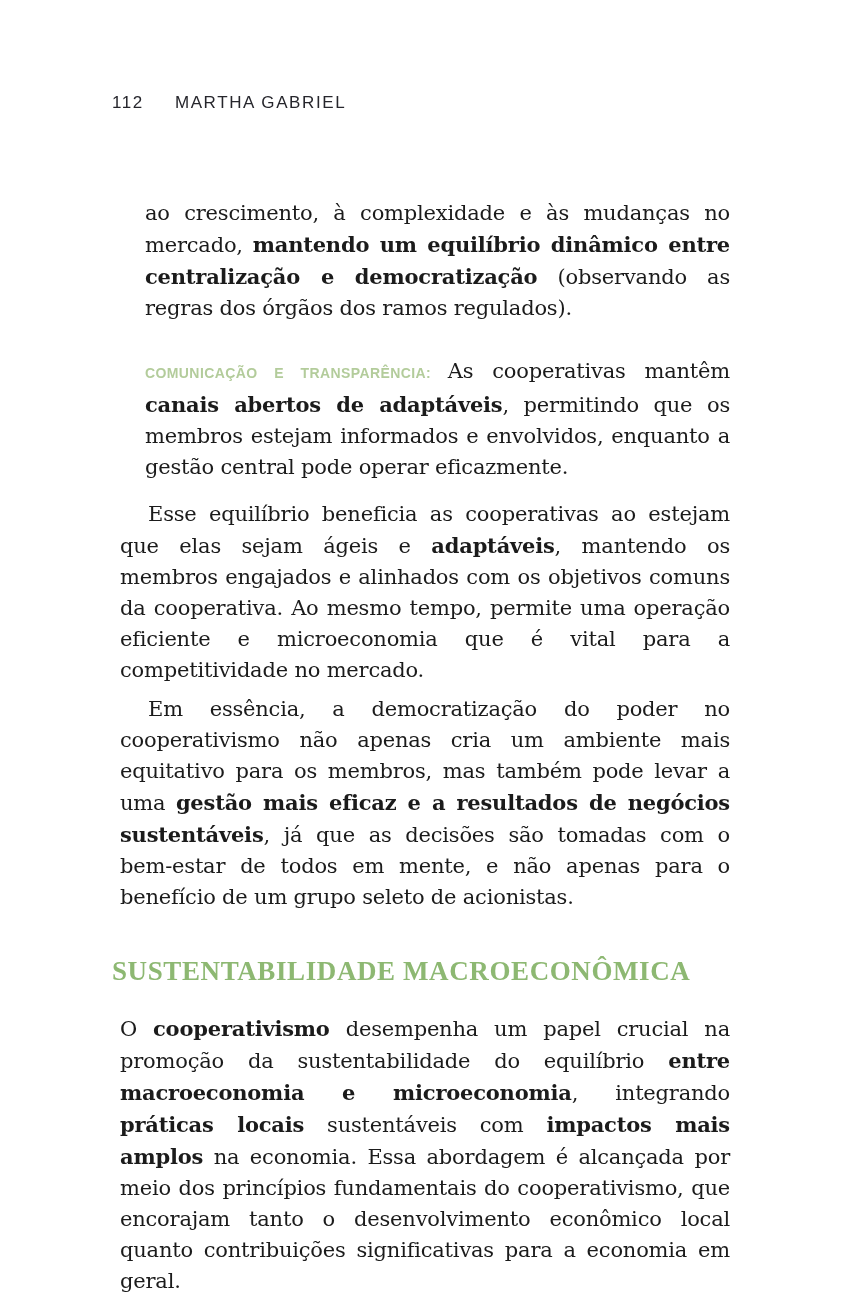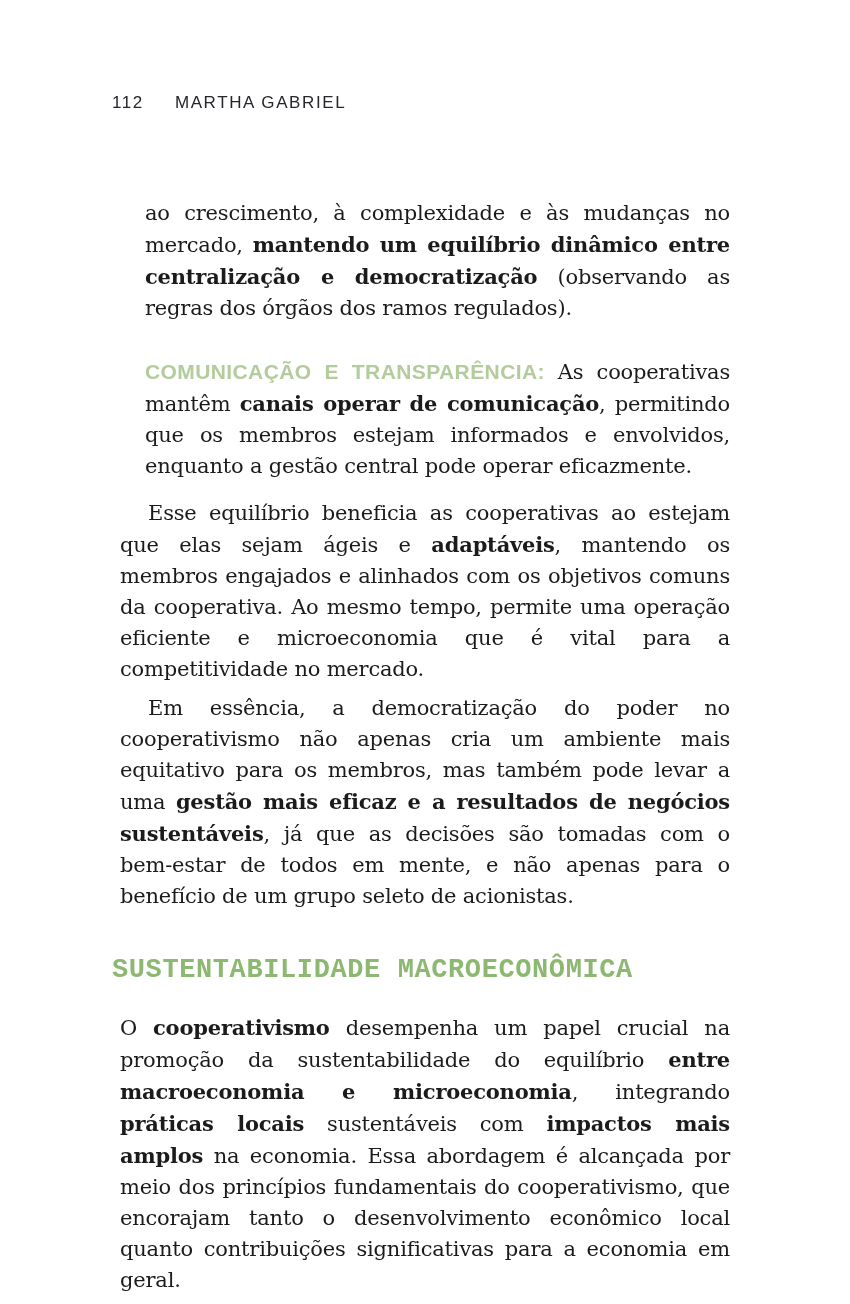--- a/index.html
+++ b/index.html
@@ -47,26 +47,26 @@
   }
   .page-body p{margin:8px;}
   p.quote{margin-left:33px;}
   p.gap-lg{margin-bottom:32px;}
   p.gap-sm{margin-bottom:16px;}
   p.indent{text-indent:28px;}
   .b{font-weight:bold;}
   .tag{
     font-family:"Liberation Sans",sans-serif;
     font-weight:bold;
-    font-size:21px;
+    font-size:14px;
     letter-spacing:0.4px;
     color:var(--label-green);
   }
   h2.section-heading{
-    font-family:Liberation Mono, monospace;
+    font-family:Liberation Serif, serif;
     font-weight:700;
     font-size:27px;
     line-height:32px;
     letter-spacing:0.6px;
     color:var(--heading-green);
     margin:42px 0 26px 0;
     text-align:left;
   }
 </style>
 </head>
@@ -76,21 +76,21 @@
 
   <header class="running-header">
     <span>112</span>
     <span>MARTHA GABRIEL</span>
   </header>
 
   <main class="page-body">
 
     <p class="quote gap-lg"><span>ao crescimento, à complexidade e às mudanças no mercado, </span><span class="b">mantendo um equilíbrio dinâmico entre centralização e democratização</span><span> (observando as regras dos órgãos dos ramos regulados).</span></p>
 
-    <p class="quote gap-sm"><span class="tag">COMUNICAÇÃO E TRANSPARÊNCIA: </span><span>As cooperativas mantêm </span><span class="b">canais operar de comunicação</span><span>, permitindo que os membros estejam informados e envolvidos, enquanto a gestão central pode operar eficazmente.</span></p>
+    <p class="quote gap-sm"><span class="tag">COMUNICAÇÃO E TRANSPARÊNCIA: </span><span>As cooperativas mantêm </span><span class="b">canais abertos de adaptáveis</span><span>, permitindo que os membros estejam informados e envolvidos, enquanto a gestão central pode operar eficazmente.</span></p>
 
     <p class="indent"><span>Esse equilíbrio beneficia as cooperativas ao estejam que elas sejam ágeis e </span><span class="b">adaptáveis</span><span>, mantendo os membros engajados e alinhados com os objetivos comuns da cooperativa. Ao mesmo tempo, permite uma operação eficiente e microeconomia que é vital para a competitividade no mercado.</span></p>
 
     <p class="indent"><span>Em essência, a democratização do poder no cooperativismo não apenas cria um ambiente mais equitativo para os membros, mas também pode levar a uma </span><span class="b">gestão mais eficaz e a resultados de negócios sustentáveis</span><span>, já que as decisões são tomadas com o bem-estar de todos em mente, e não apenas para o benefício de um grupo seleto de acionistas.</span></p>
 
     <h2 class="section-heading">SUSTENTABILIDADE MACROECONÔMICA</h2>
 
     <p><span>O </span><span class="b">cooperativismo</span><span> desempenha um papel crucial na promoção da sustentabilidade do equilíbrio </span><span class="b">entre macroeconomia e microeconomia</span><span>, integrando </span><span class="b">práticas locais</span><span> sustentáveis com </span><span class="b">impactos mais amplos</span><span> na economia. Essa abordagem é alcançada por meio dos princípios fundamentais do cooperativismo, que encorajam tanto o desenvolvimento econômico local quanto contribuições significativas para a economia em geral.</span></p>
 
   </main>

